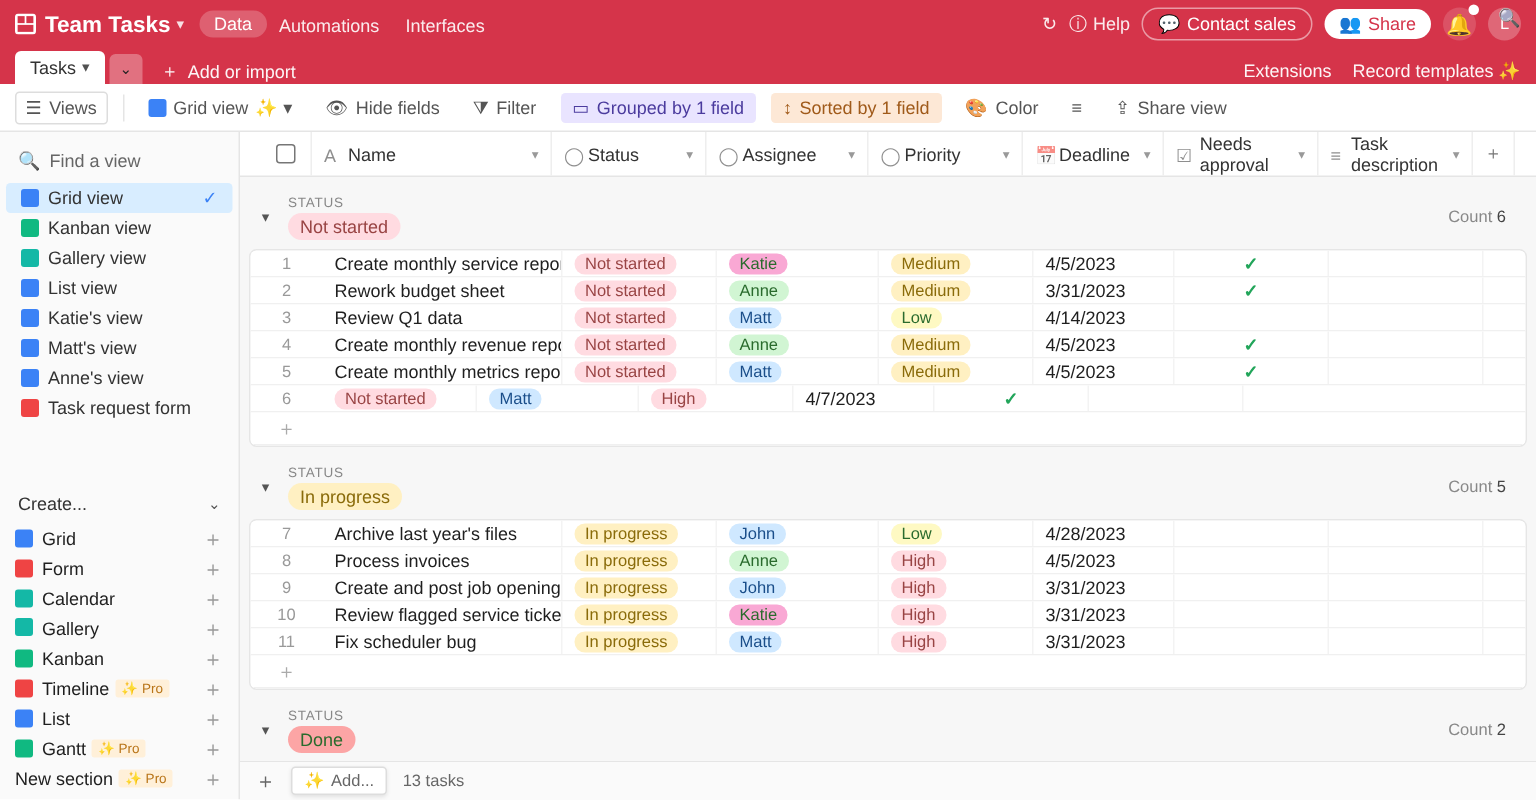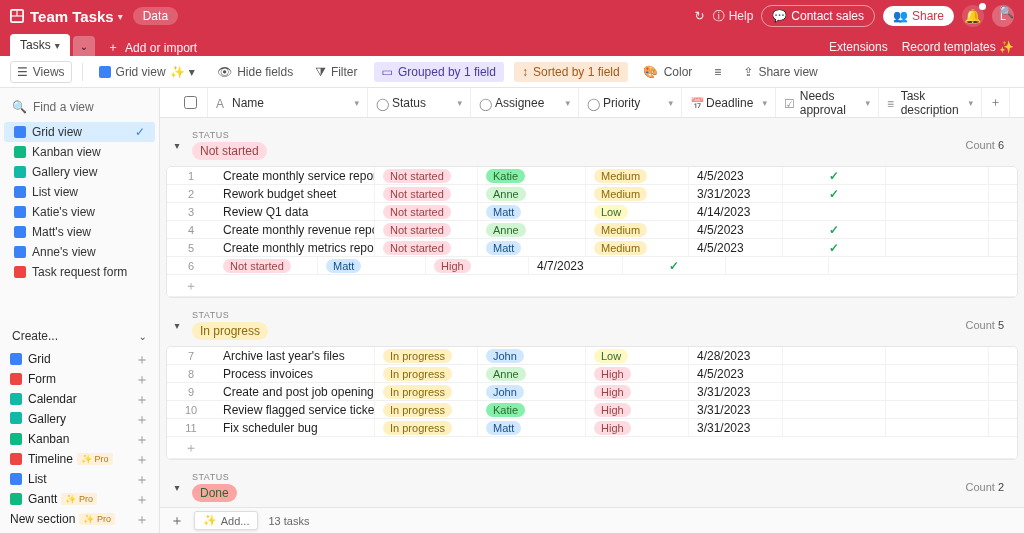--- a/index.html
+++ b/index.html
@@ -67,21 +67,21 @@
 .gtag{display:inline-block;font-size:12px;padding:2px 8px;border-radius:9999px}
 .gcount{margin-left:auto;font-size:11px;color:#888;margin-right:10px}
 .gcount b{color:#444;font-weight:500}
 .row{display:flex;height:18px;background:#fff;border-bottom:1px solid #f0f0f0;font-size:12px;align-items:center}
 .row .num{width:48px;text-align:center;color:#999;font-size:11px}
 .row .cell{border-right:1px solid #f3f3f3;height:100%;display:flex;align-items:center;padding:0 8px;overflow:hidden;white-space:nowrap;text-overflow:ellipsis}
 .tag{font-size:11px;padding:1px 7px;border-radius:9999px}
 .tag-ns{background:#ffdbe1;color:#944}
 .tag-ip{background:#fff0c2;color:#8a6b0a}
 .tag-done{background:#fca5a5;color:#2a6b2d}
-.tag-katie{background:#86efac;color:#2a6b2d}
+.tag-katie{background:#f9a8d4;color:#2a6b2d}
 .tag-anne{background:#d1f5d3;color:#2a6b2d}
 .tag-matt{background:#cfe8ff;color:#1a4e8a}
 .tag-john{background:#cfe8ff;color:#1a4e8a}
 .tag-low{background:#fef9c3;color:#2a6b2d}
 .tag-med{background:#fff0c2;color:#8a6b0a}
 .tag-high{background:#ffdbe1;color:#944}
 .check{color:#22a55a;font-weight:bold}
 .addrow{display:flex;align-items:center;height:22px;background:#fff;border-bottom:1px solid #f0f0f0}
 .addrow .plusc{width:48px;text-align:center;color:#aaa}
 .grpbox{border:1px solid #e6e6e6;border-radius:5px;margin:0 6px;overflow:hidden;background:#fff}
@@ -96,20 +96,24 @@
 <div class="topbar">
   <svg class="logo-icon" viewBox="0 0 24 24">
       <rect width="24" height="24" fill="#fff" rx="4"></rect>
       <rect x="3" y="3" width="8" height="8" fill="#d5344a"></rect>
       <rect x="13" y="3" width="8" height="8" fill="#d5344a"></rect>
       <rect x="3" y="13" width="18" height="8" fill="#d5344a"></rect>
     </svg>
   <span class="brand">Team Tasks</span>
   <span class="chev">▾</span>
   <span class="pill">Data</span>
+  <div class="topnav">
+    <a>Automations</a>
+    <a>Interfaces</a>
+  </div>
   <div class="spacer"></div>
   <div class="topright">
     <span class="icbtn">↻</span>
     <span class="icbtn">ⓘ <span>Help</span></span>
     <span class="contact">💬 <span>Contact sales</span></span>
     <span class="sharebtn">👥 <span>Share</span></span>
     <span class="bell">🔔</span>
     <span class="avatar">L</span>
   </div>
 </div>

